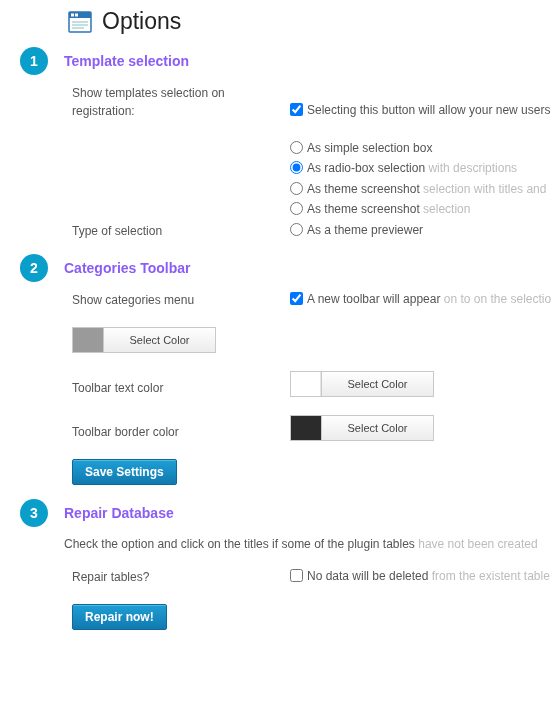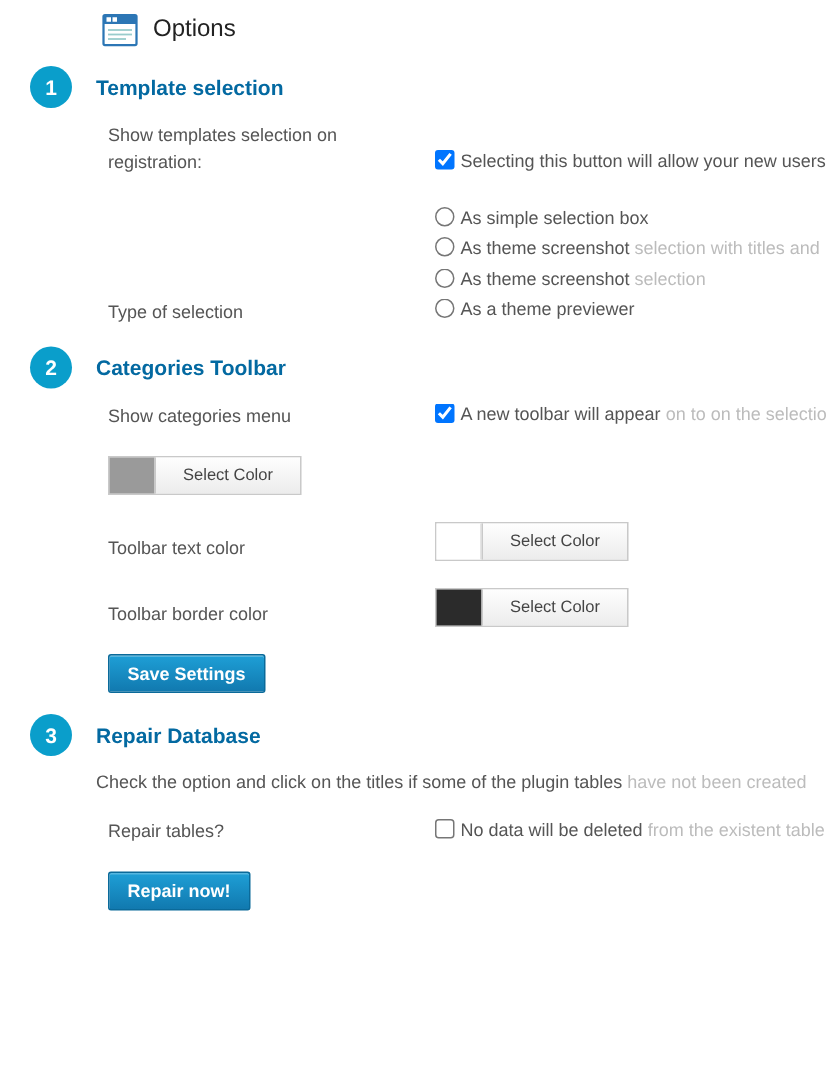--- a/index.html
+++ b/index.html
@@ -13,21 +13,21 @@
     width: 559px;
   }
   .wrap { padding: 0 0 20px 20px; }
   .page-header {
     display: flex;
     align-items: center;
     gap: 10px;
     padding: 8px 0 6px 48px;
   }
   .page-header h1 {
-    font-size: 16px;
+    font-size: 23px;
     font-weight: 400;
     color: #222;
     margin: 0;
   }
   .options-icon {
     width: 24px; height: 24px;
     display: inline-block;
   }
   .options-icon svg { display:block; }
 
@@ -42,21 +42,21 @@
     font-weight: bold;
     font-size: 14px;
     display: flex;
     align-items: center;
     justify-content: center;
   }
   .section-title {
     margin: 0 0 14px 44px;
     font-size: 14px;
     font-weight: bold;
-    color: #0369a1;
+    color: #8b5cf6;
     padding-top: 2px;
   }
   .section-body { margin-left: 52px; }
   .section-desc {
     margin: 0 0 14px 44px;
     font-size: 12px;
     color: #555;
     line-height: 1.5;
     white-space: nowrap;
     overflow: hidden;
@@ -83,21 +83,21 @@
     overflow: hidden;
   }
   .field-control .opt { display:block; line-height: 1.7; }
   .field-control .opt input { vertical-align: -2px; margin:0 4px 0 0; }
   .chk-line input { vertical-align: -2px; margin:0 4px 0 0; }
   .cut { color: #bcbcbc; }
 
   .color-picker {
     display: flex;
     border: 1px solid #c9c9c9;
-    width: 129px;
+    width: 144px;
     height: 26px;
     background: #f7f7f7;
     align-items: stretch;
   }
   .swatch { width: 30px; }
   .swatch.bg { background: #9a9a9a; }
   .swatch.txt { background: #ffffff; border-right:1px solid #e5e5e5; }
   .swatch.brd { background: #2b2b2b; }
   .select-color-btn {
     flex: 1;
@@ -157,20 +157,21 @@
         <div class="field-label">Show templates selection on registration:</div>
         <div class="field-control chk-line">
           <input type="checkbox" checked="" style=""><span><span>Selecting this button will allow your new users</span></span>
         </div>
       </div>
 
       <div class="field-row">
         <div class="field-label">Type of selection</div>
         <div class="field-control">
           <label class="opt"><input type="radio" name="sel" style=""><span><span>As simple selection box</span><span class="cut"></span></span></label>
+          <label class="opt"><input type="radio" name="sel" checked="" style=""><span><span>As radio-box selection</span><span class="cut"> with descriptions</span></span></label>
           <label class="opt"><input type="radio" name="sel" style=""><span><span>As theme screenshot</span><span class="cut"> selection with titles and</span></span></label>
           <label class="opt"><input type="radio" name="sel" style=""><span><span>As theme screenshot</span><span class="cut"> selection</span></span></label>
           <label class="opt"><input type="radio" name="sel" style=""><span><span>As a theme previewer</span><span class="cut"></span></span></label>
         </div>
       </div>
 
     </div>
   </div>
 
   <div class="section">

